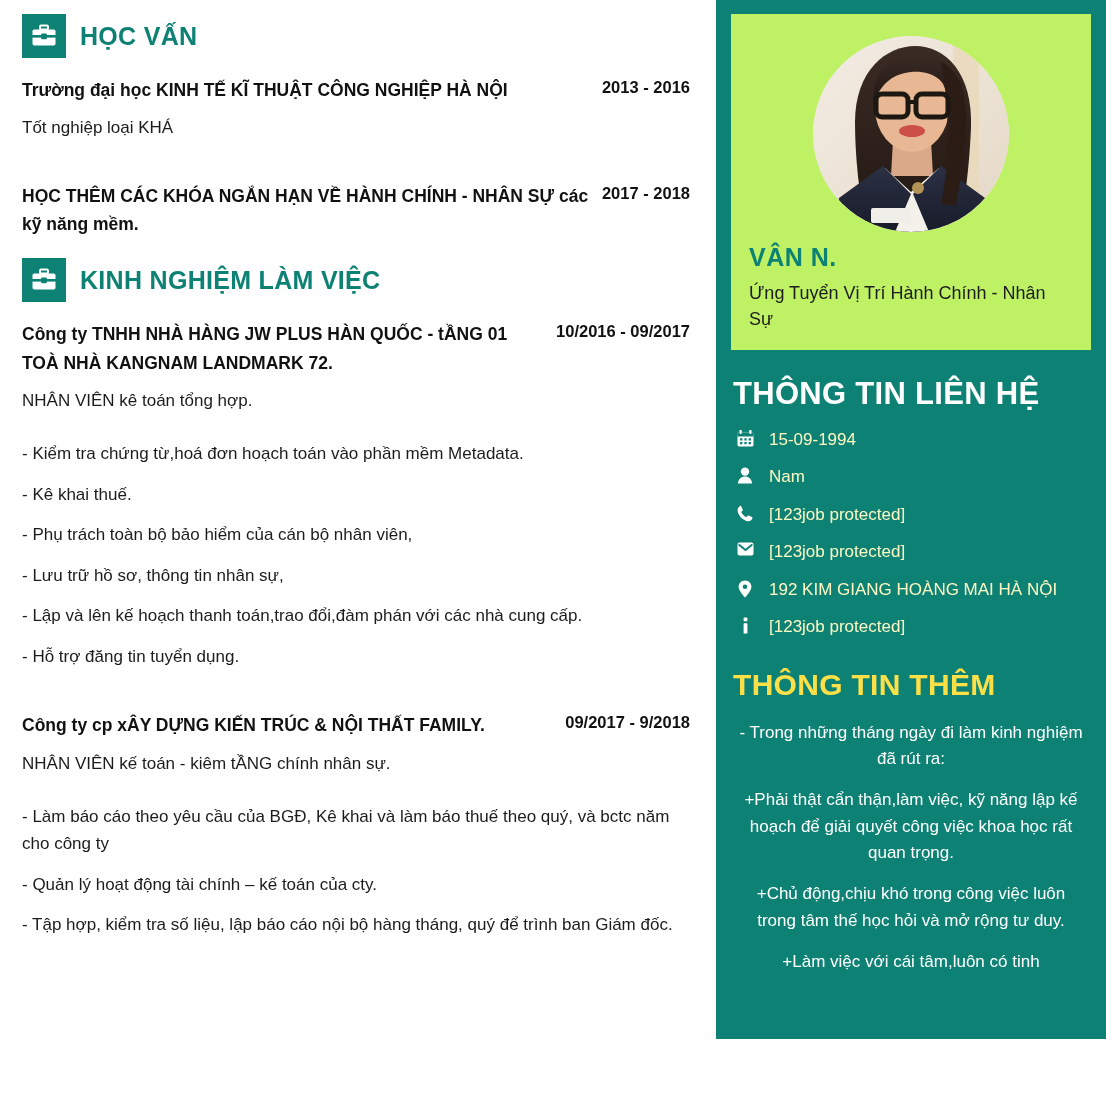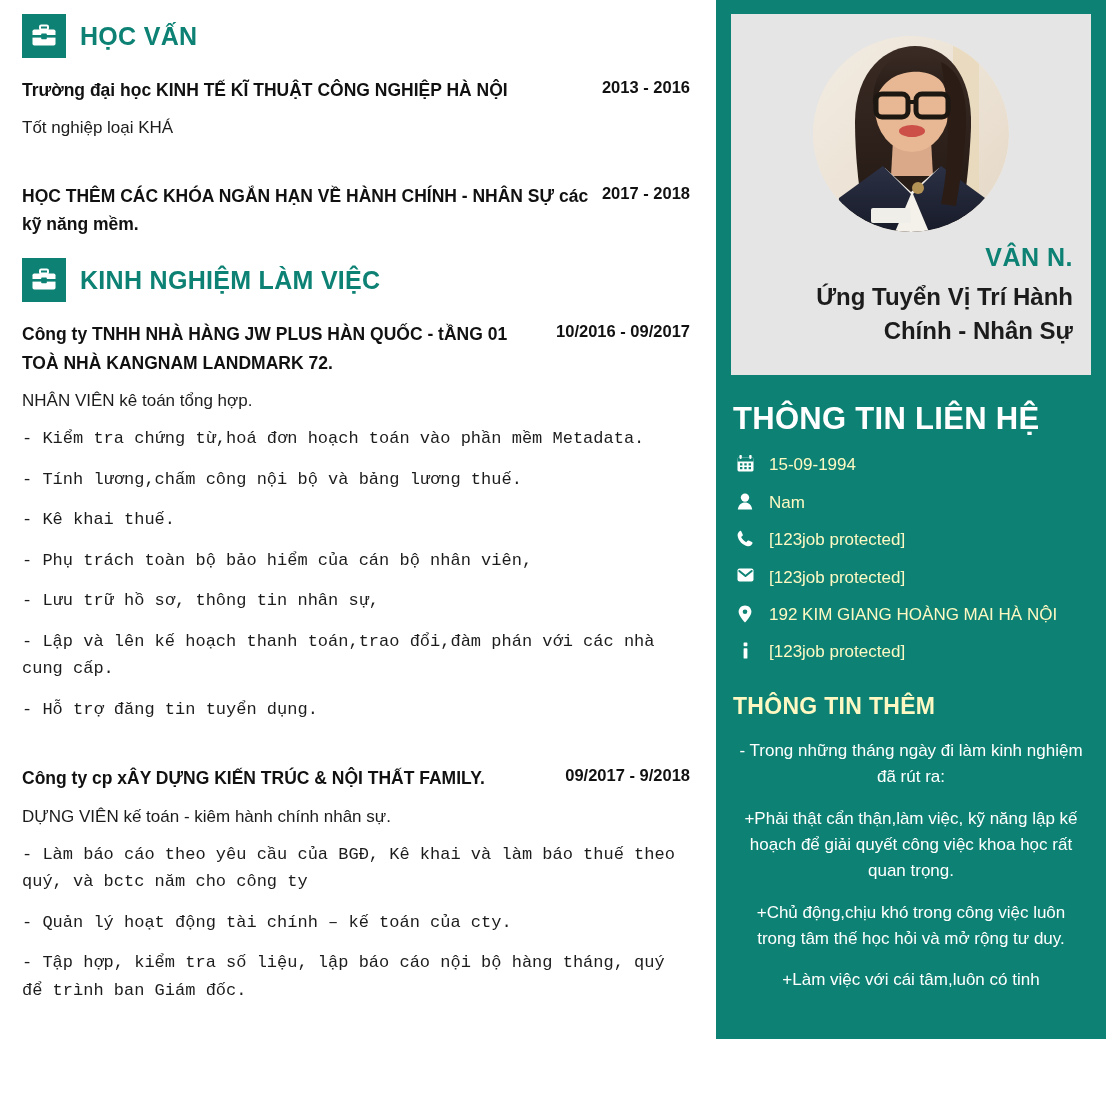--- a/index.html
+++ b/index.html
@@ -79,68 +79,67 @@
     white-space: nowrap;
   }
   .entry-sub {
     font-size: 17px;
     line-height: 1.6;
     color: #1c1c1c;
     margin-top: 10px;
     font-weight: normal;
   }
   .bullets {
-    margin-top: 11px;
-    font-family: Liberation Mono, monospace;
+    margin-top: 26px;
   }
   .bullet {
     font-size: 17px;
     line-height: 1.62;
     color: #1c1c1c;
     margin-bottom: 13px;
   }
   .spacer-lg { height: 22px; }
   .spacer-sm { height: 10px; }
 
   
   .right-col {
     width: 390px;
     height: 1120px;
     background: #0d8274;
     box-sizing: border-box;
     padding: 14px 15px 0 15px;
     overflow: hidden;
   }
   .profile-card {
-    background: #e5e5e5;
-    padding: 22px 18px 26px 18px;
+    background: #bef264;
+    padding: 22px 18px 18px 18px;
     box-sizing: border-box;
-    text-align: right;
+    text-align: left;
   }
   .photo {
     width: 196px;
     height: 196px;
     border-radius: 50%;
     margin: 0 auto 12px auto;
     overflow: hidden;
     position: relative;
     background: #efe7dc;
   }
   .photo svg { display: block; }
   .cand-name {
     font-size: 25px;
     font-weight: bold;
     color: #0d8274;
     letter-spacing: 0.5px;
     margin: 6px 0 8px 0;
     line-height: 1.1;
   }
   .cand-role {
-    font-size: 24px;
-    font-weight: bold;
+    font-size: 18px;
+    font-weight: normal;
     color: #1c1c1c;
     line-height: 1.45;
   }
 
   .side-head {
     font-size: 31px;
     font-weight: bold;
     color: #ffffff;
     letter-spacing: 0.3px;
     margin: 26px 0 16px 2px;
@@ -163,23 +162,23 @@
   }
   .c-icon svg { display: block; }
   .c-text {
     font-size: 17px;
     color: #fef9c3;
     line-height: 1.44;
     font-weight: normal;
   }
 
   .extra-head {
-    font-size: 23px;
-    font-weight: bold;
-    color: #fef9c3;
+    font-size: 30px;
+    font-weight: bold;
+    color: #fde047;
     margin: 28px 0 18px 2px;
     letter-spacing: 0.3px;
   }
   .extra-p {
     font-size: 17px;
     color: #ffffff;
     line-height: 1.55;
     text-align: center;
     margin-bottom: 15px;
     padding: 0 4px;
@@ -230,35 +229,34 @@
     </div>
 
     <div class="entry">
       <div class="entry-title">Công ty TNHH NHÀ HÀNG JW PLUS HÀN QUỐC - tẦNG 01 TOÀ  NHÀ KANGNAM LANDMARK 72.</div>
       <div class="entry-date">10/2016 - 09/2017</div>
     </div>
     <div class="entry-sub">NHÂN VIÊN kê toán tổng hợp.</div>
 
     <div class="bullets">
       <div class="bullet">- Kiểm tra chứng từ,hoá đơn hoạch toán vào phần mềm Metadata.</div>
-      <div class="bullet">- Tính lương,chấm công nội bộ và bảng lương thuế.</div>
       <div class="bullet">- Kê khai thuế.</div>
       <div class="bullet">- Phụ trách toàn bộ bảo hiểm của cán bộ nhân viên,</div>
       <div class="bullet">- Lưu trữ hồ sơ, thông tin nhân sự,</div>
       <div class="bullet">- Lập và lên kế hoạch thanh toán,trao đổi,đàm phán với các nhà cung cấp.</div>
       <div class="bullet">- Hỗ trợ đăng tin tuyển dụng.</div>
     </div>
 
     <div class="spacer-sm"></div>
 
     <div class="entry">
       <div class="entry-title">Công ty cp xÂY DỰNG KIẾN TRÚC &amp; NỘI THẤT FAMILY.</div>
       <div class="entry-date">09/2017 - 9/2018</div>
     </div>
-    <div class="entry-sub">DỰNG VIÊN kế toán - kiêm hành chính nhân sự.</div>
+    <div class="entry-sub">NHÂN VIÊN kế toán - kiêm tẦNG chính nhân sự.</div>
 
     <div class="bullets">
       <div class="bullet">- Làm báo cáo theo yêu cầu của BGĐ, Kê khai và làm báo thuế theo quý, và bctc năm cho công ty</div>
       <div class="bullet">- Quản lý hoạt động tài chính – kế toán của cty.</div>
       <div class="bullet">- Tập hợp, kiểm tra số liệu, lập báo cáo  nội bộ hàng tháng, quý để trình ban Giám đốc.</div>
     </div>
 
   </div>
 
   <div class="right-col">

